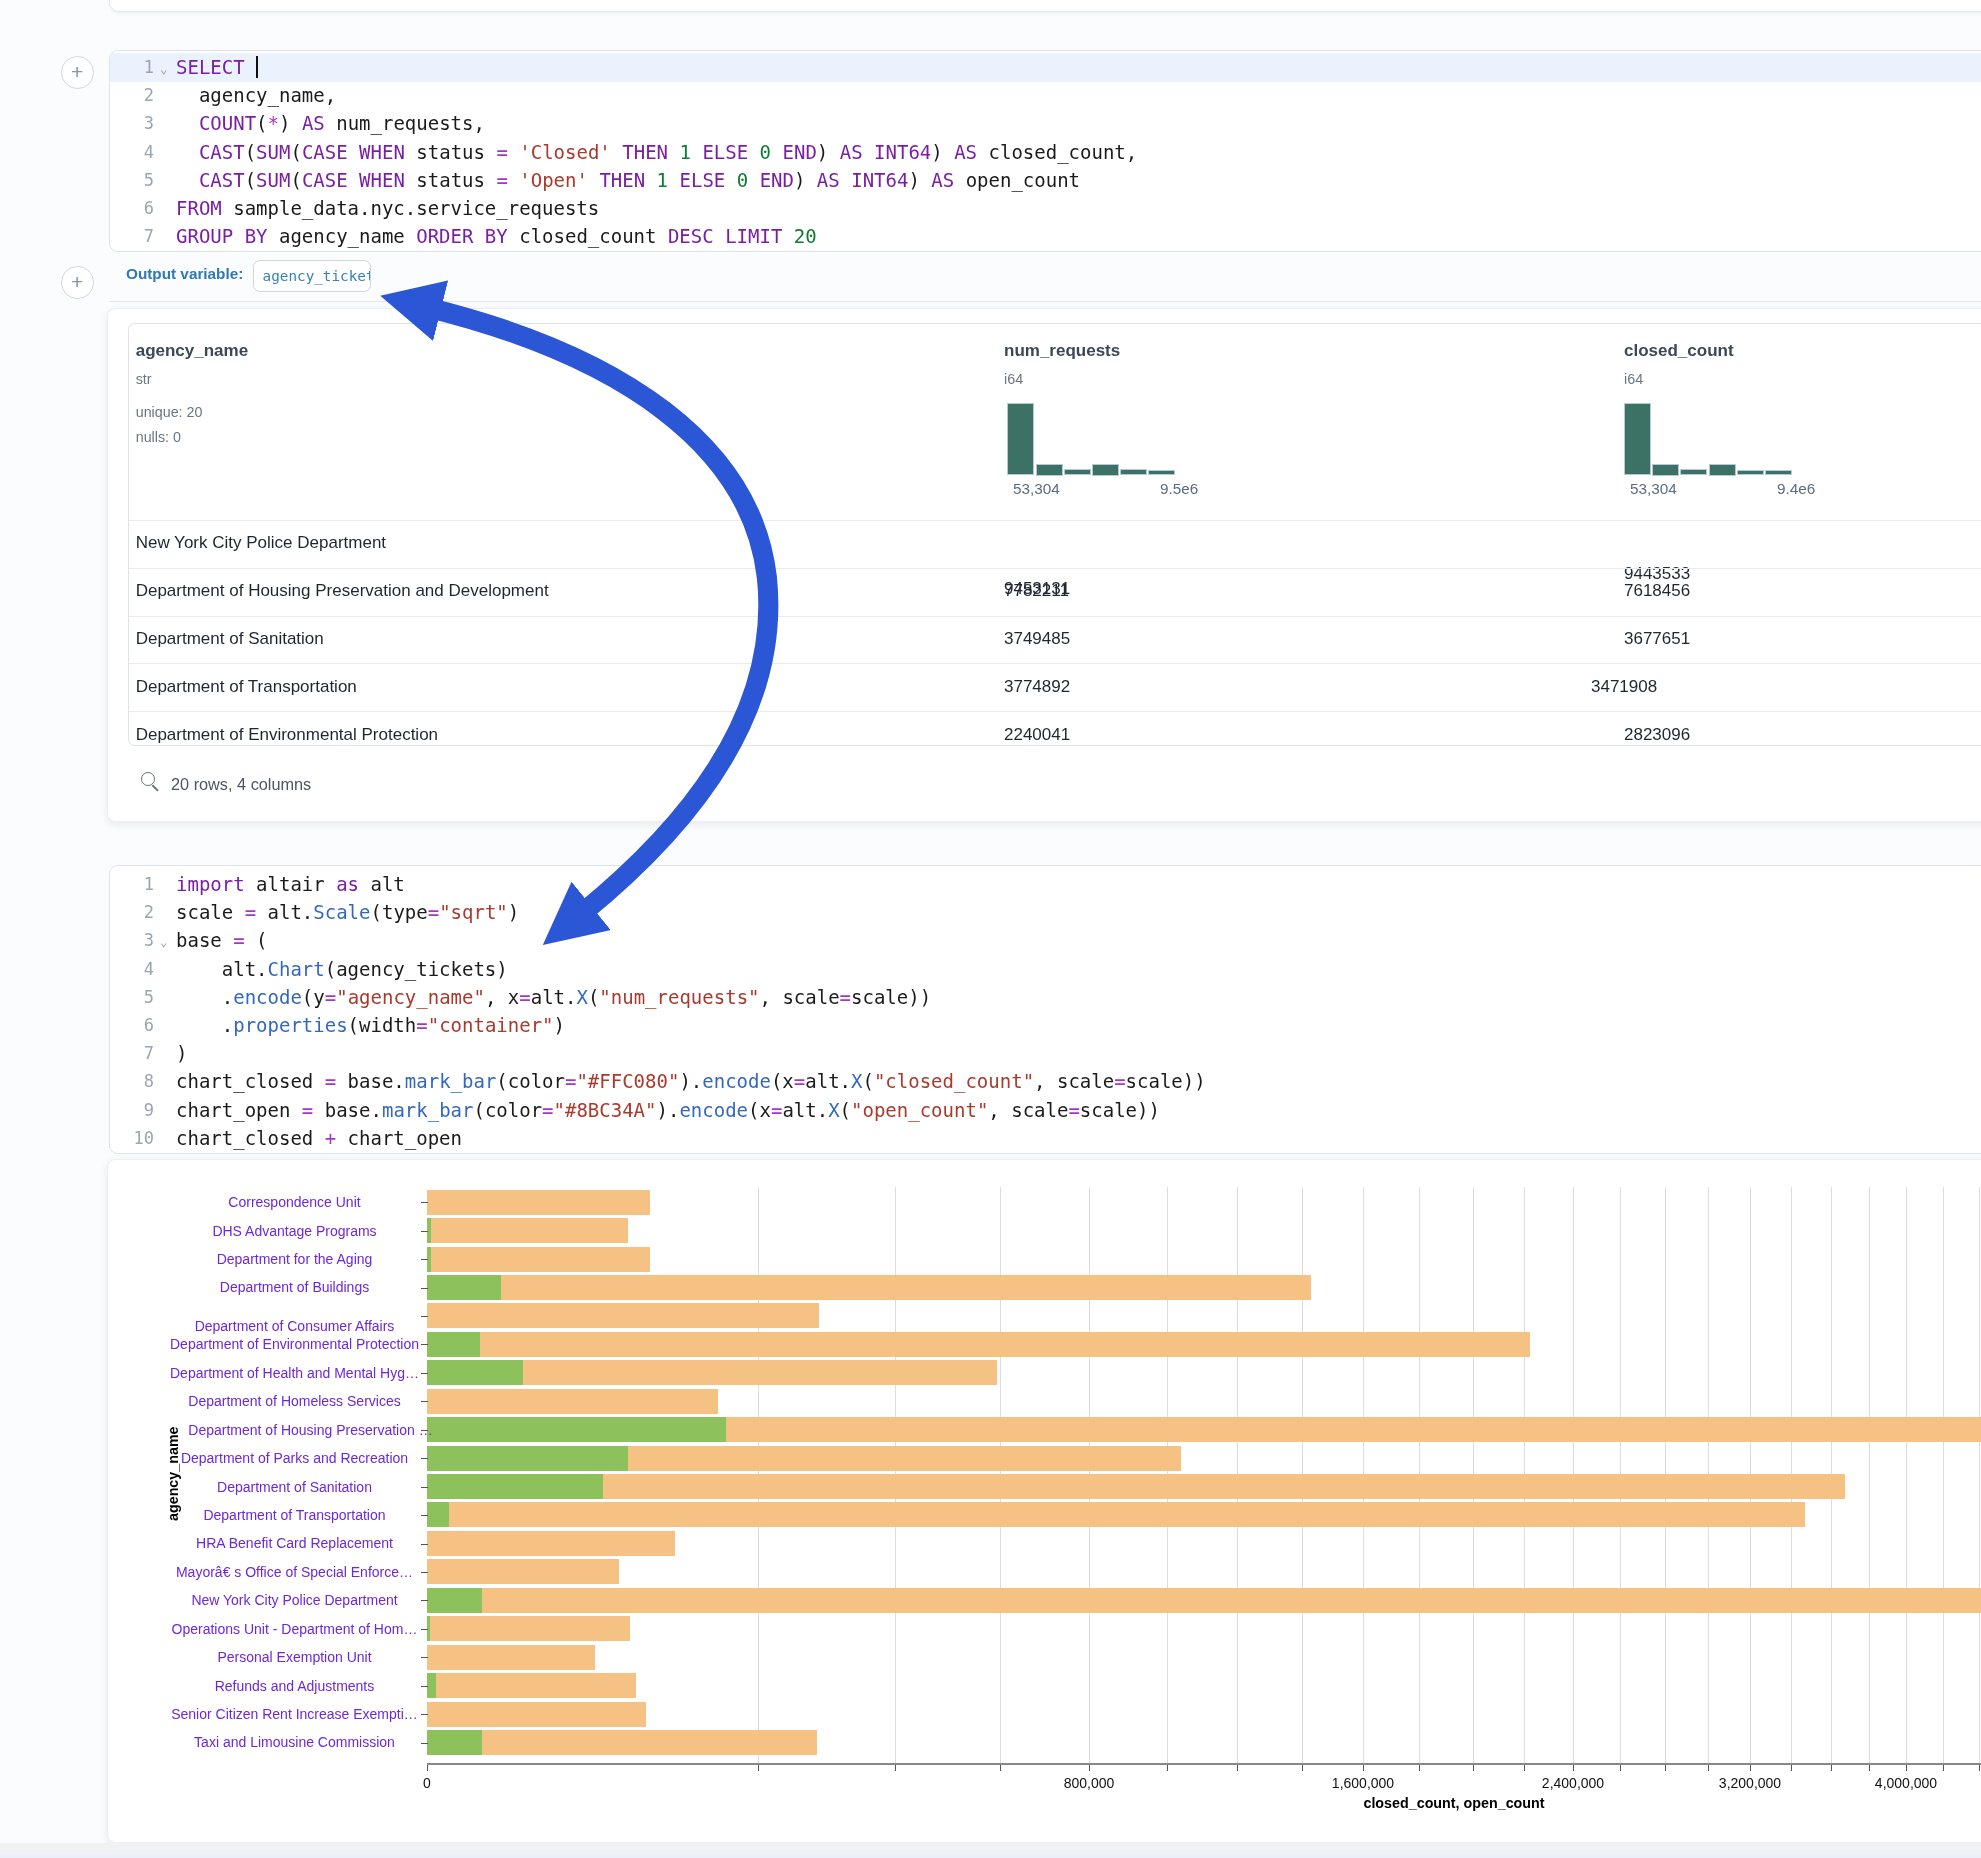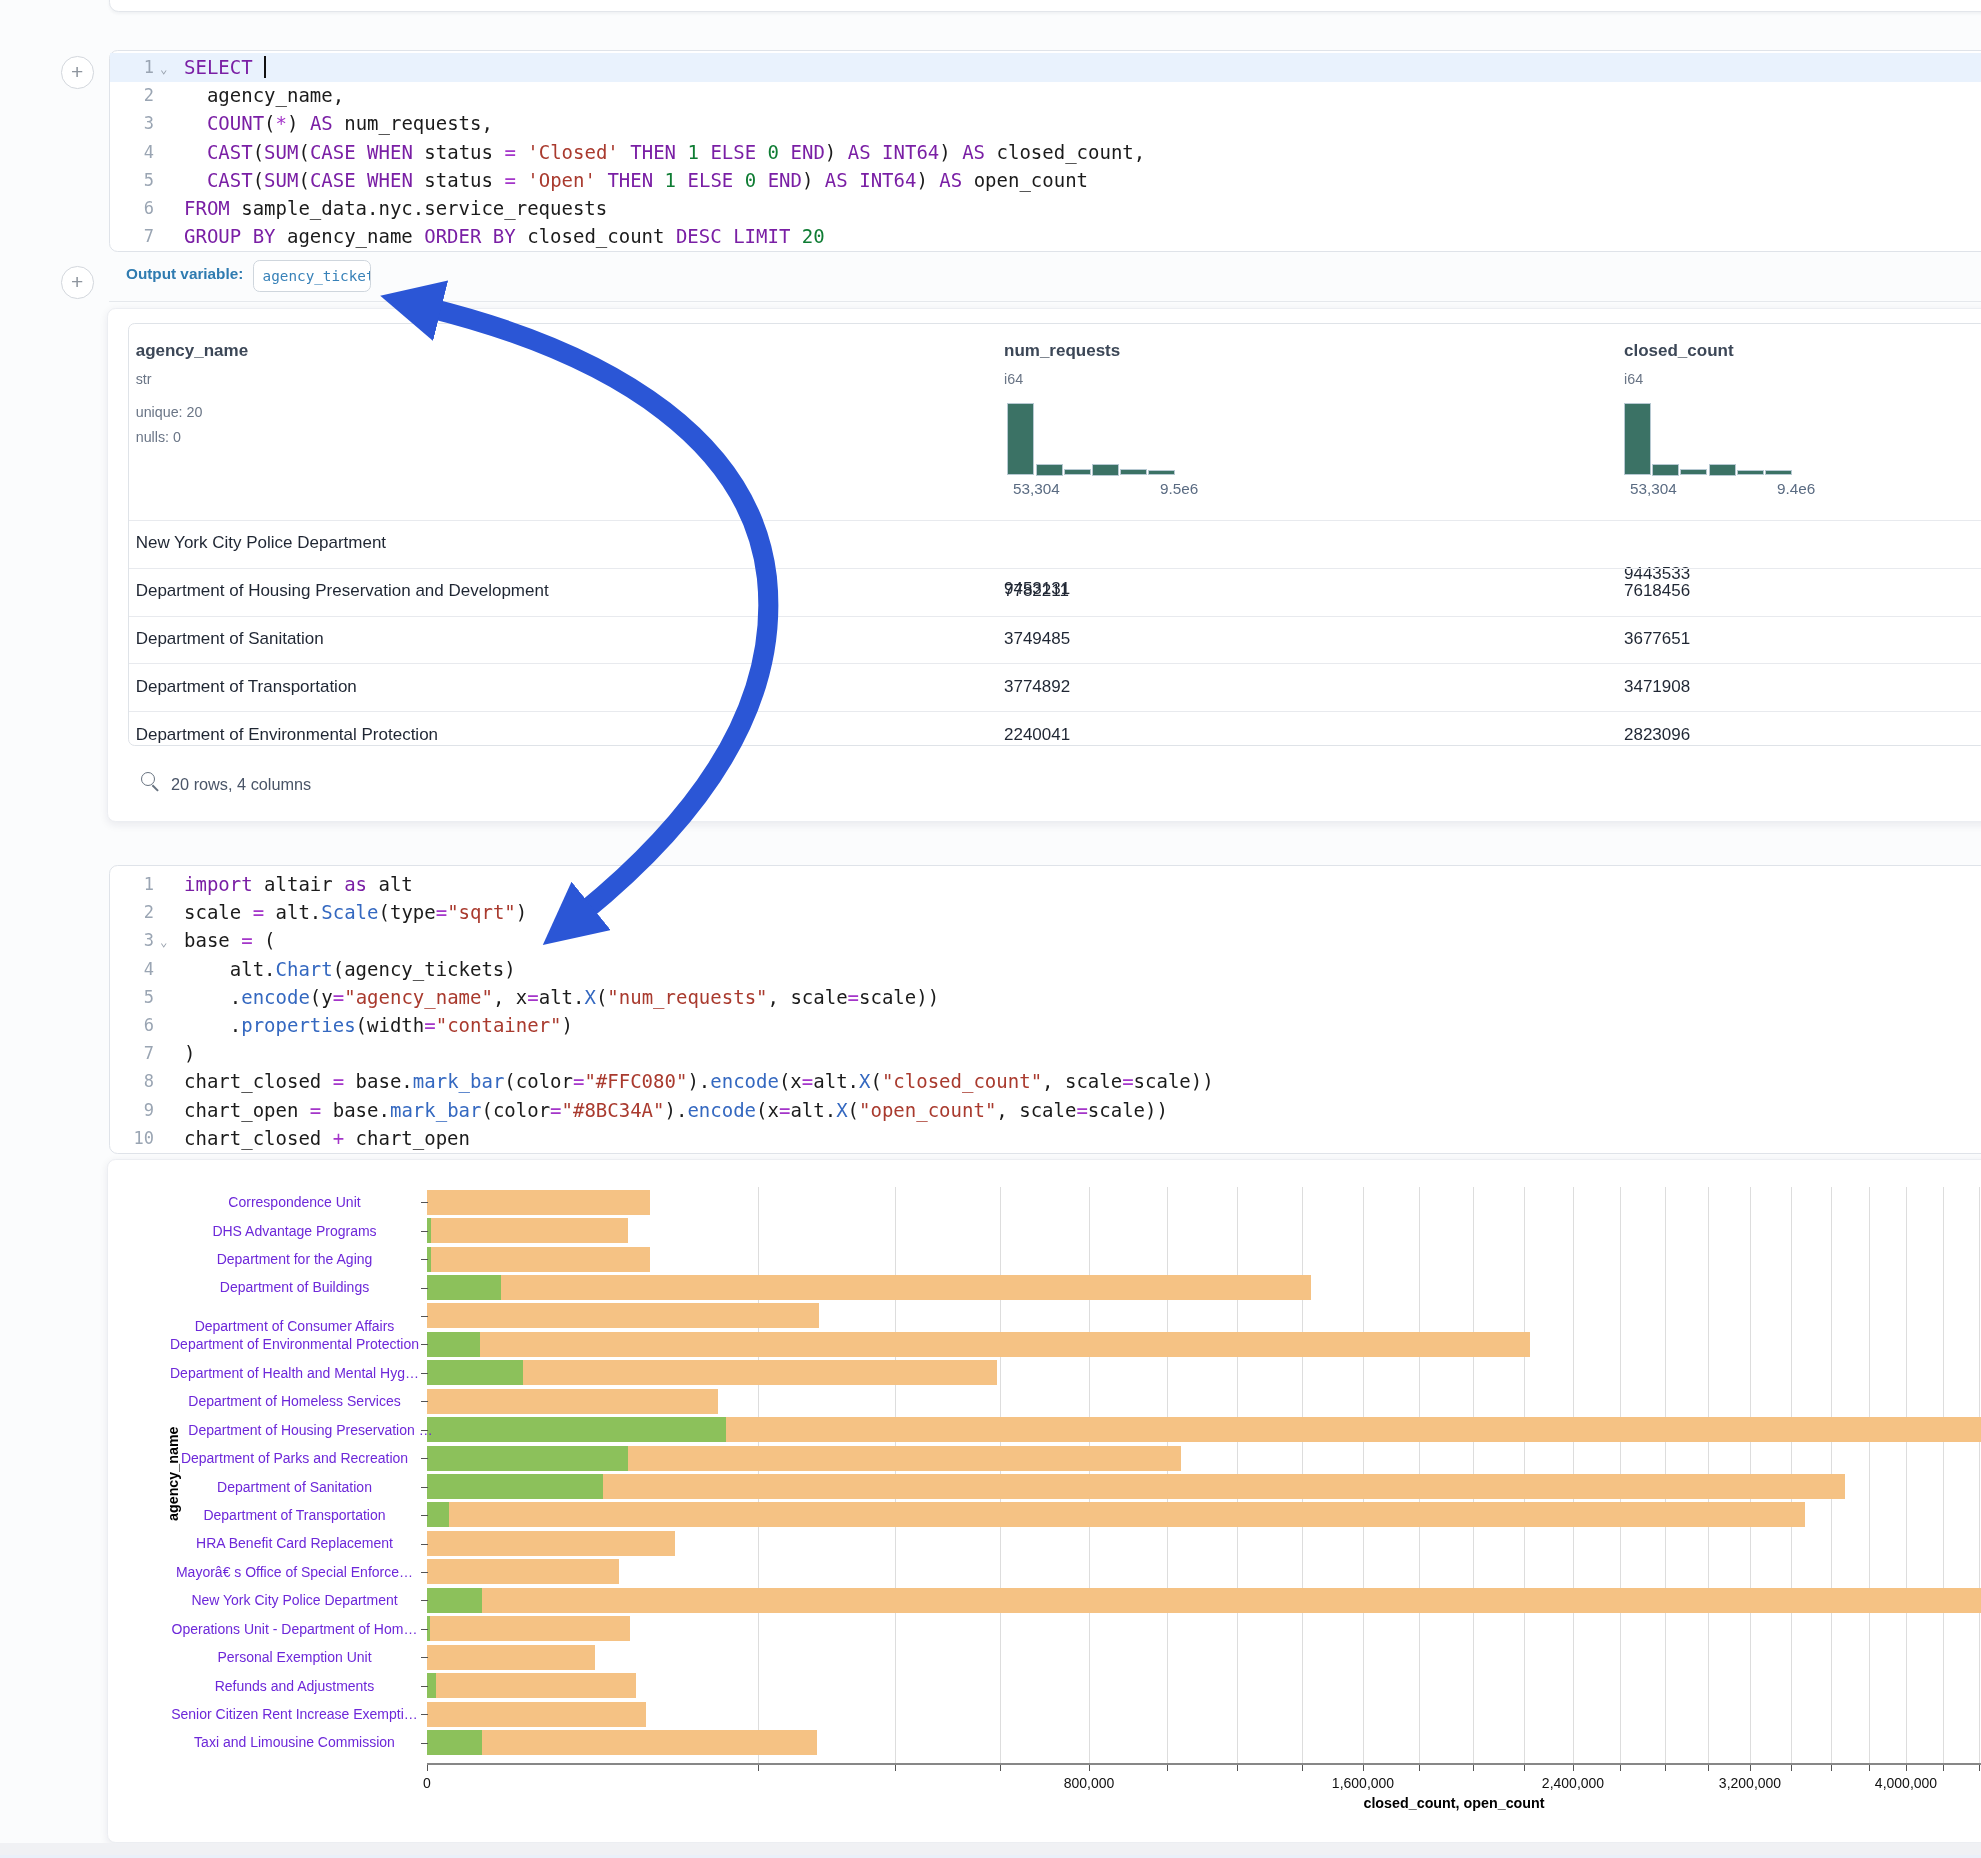--- a/index.html
+++ b/index.html
@@ -15,21 +15,21 @@
              border:1.4px solid #d3d7dd; background:#fff; color:#8e959e;
              font-size:21px; line-height:29px; text-align:center; cursor:pointer; }
   
   .code { font-family:"DejaVu Sans Mono", monospace; font-size:19px; }
   .codeline { position:absolute; left:0; width:100%; height:29px; line-height:29px;
               white-space:pre; }
   .codeline.active { background:#e9f2fd; }
   .lnum { position:absolute; left:0; width:44px; text-align:right; color:#9aa5b3;
           font-size:17px; }
   .fold { position:absolute; left:50px; top:1px; color:#98a1ad; font-size:12.4px; }
-  .ctext { position:absolute; left:74px; top:0; }
+  .ctext { position:absolute; left:66px; top:0; }
   .tk-k { color:#7A1FA5; } .tk-o { color:#A435C9; } .tk-n { color:#0E7C33; }
   .tk-s { color:#A93A2E; } .tk-f { color:#3468C0; } .tk-p { color:#1b1b1b; }
   .cursorbar { display:inline-block; width:1.9px; height:22px; background:#111;
                vertical-align:-3.8px; }
   
   .outstrip { position:absolute; left:109px; top:251px; width:1873px; height:51px;
               border-bottom:1px solid #e5e8ec; background:transparent; }
   .outlabel { position:absolute; left:17px; top:14.3px; color:#2F7BB0; font-weight:bold;
               font-size:15.3px; }
   .chip { position:absolute; left:144px; top:8.6px; width:118px; height:32px;
@@ -132,21 +132,21 @@
       <div class="cellname" style="left:6.7px; top:257px;">Department of Housing Preservation and Development</div>
       <div class="cellnum" style="left:875px; top:257px;">7782211</div>
       <div class="cellnum" style="left:1495px; top:257px;">7618456</div>
       <div class="rowsep" style="top:292px;"></div>
       <div class="cellname" style="left:6.7px; top:305px;">Department of Sanitation</div>
       <div class="cellnum" style="left:875px; top:305px;">3749485</div>
       <div class="cellnum" style="left:1495px; top:305px;">3677651</div>
       <div class="rowsep" style="top:339px;"></div>
       <div class="cellname" style="left:6.7px; top:353px;">Department of Transportation</div>
       <div class="cellnum" style="left:875px; top:353px;">3774892</div>
-      <div class="cellnum" style="left:1495px; top:353px;">3471908</div>
+      <div class="cellnum" style="left:1462px; top:353px;">3471908</div>
       <div class="rowsep" style="top:387px;"></div>
       <div class="cellname" style="left:6.7px; top:401px;">Department of Environmental Protection</div>
       <div class="cellnum" style="left:875px; top:401px;">2240041</div>
       <div class="cellnum" style="left:1495px; top:401px;">2823096</div>
     </div>
   <div class="tfooter-ic" style="left:32.5px; top:463px; width:23px; height:23px;">
     <div class="mag-circle" style="left:0; top:0;"></div>
     <div class="mag-handle" style="left:13.4px; top:11.5px;"></div>
   </div>
   <div class="tfooter" style="left:63px; top:466px;text-align:center;">20 rows, 4 columns</div>

